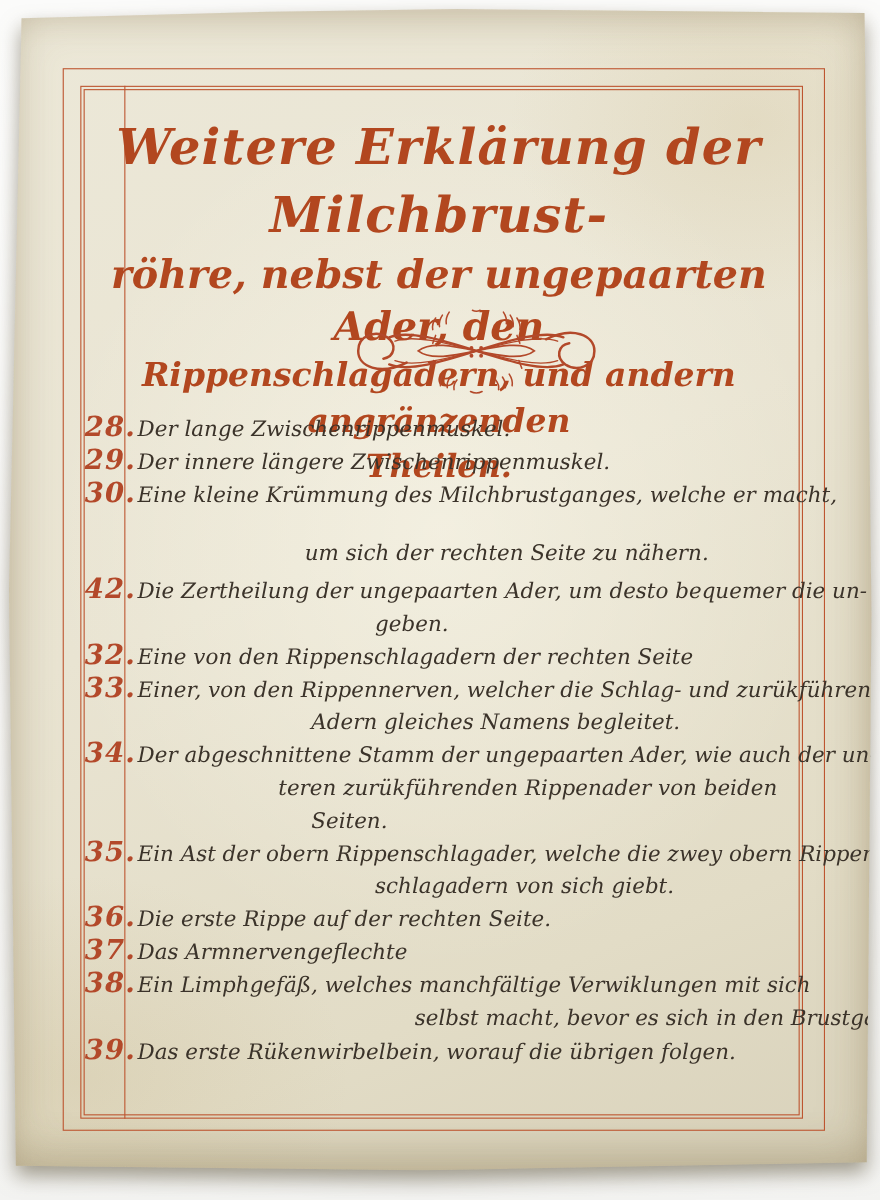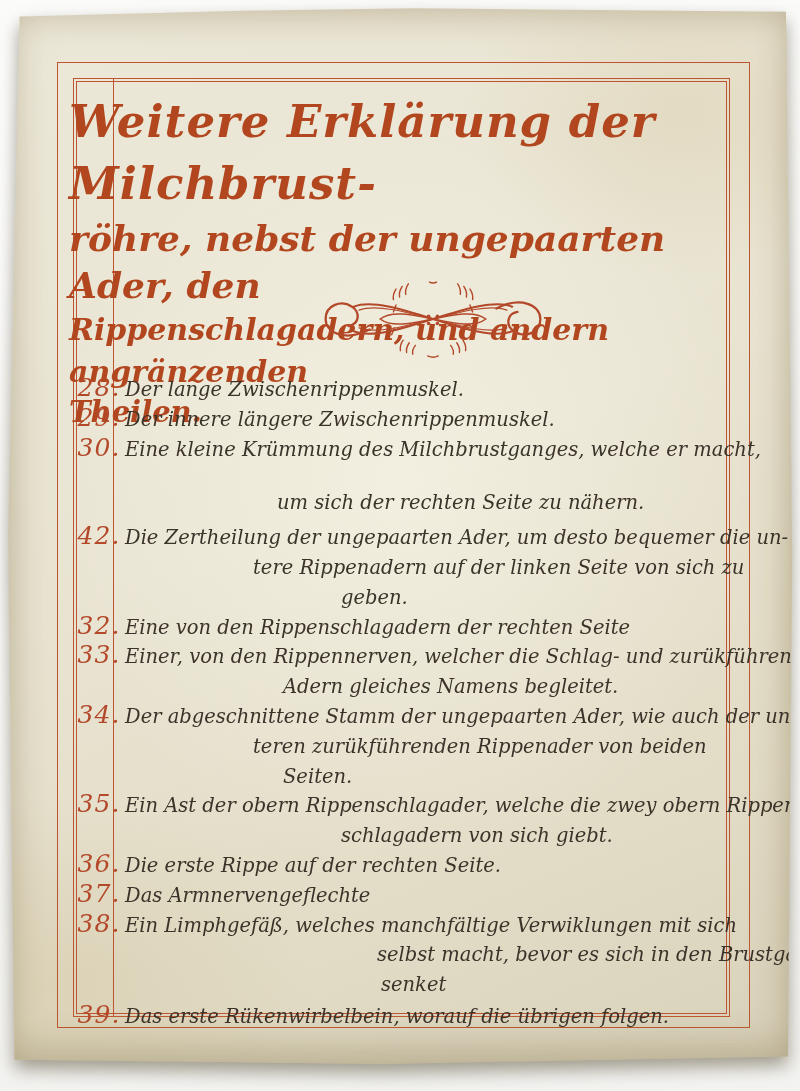--- a/index.html
+++ b/index.html
@@ -25,37 +25,37 @@
     content:'';position:absolute;inset:0;pointer-events:none;
     box-shadow:inset 0 0 48px rgba(135,115,75,0.28), inset 0 -20px 34px rgba(125,105,65,0.22), inset 0 14px 22px rgba(150,130,90,0.14);
   }
   
   .frame-outer{position:absolute;left:50px;top:55px;width:691px;height:964px;border:1px solid #bd5530;}
   .frame-inner{position:absolute;left:66px;top:71px;width:655px;height:937px;border:1px solid #bd5530;}
   .frame-inner::after{content:'';position:absolute;inset:2px;border:1px solid #bd5530;}
   .num-divider{position:absolute;left:106px;top:71px;width:1px;height:939px;background:#bd5530;}
 
   
-  .title-block{position:absolute;left:62px;top:84px;width:660px;color:#b2471f;font-style:italic;font-weight:bold;}
+  .title-block{position:absolute;left:62px;top:96px;width:660px;text-align:center;color:#b2471f;font-style:italic;font-weight:bold;}
   .title-block .t0{font-size:45px;line-height:62px;letter-spacing:1px;}
   .title-block .t1{font-size:36px;line-height:47px;}
   .title-block .t2{font-size:30px;line-height:42px;}
   .title-block .t3{font-size:29px;line-height:38px;}
 
   
   .flourish{position:absolute;left:296px;top:268px;width:260px;height:88px;}
 
   
   .entries{position:absolute;left:118px;top:344px;width:602px;color:#3b332a;font-style:italic;font-size:19.5px;line-height:29.8px;}
   .entry{position:relative;}
   .entry:nth-child(4){margin-top:5px;}
   .entry:nth-child(12){margin-top:2px;}
   .entry .num{
     position:absolute;left:-48px;top:-2px;width:44px;text-align:center;
-    color:#b3492a;font-size:25px;font-weight:normal;font-style:italic;letter-spacing:1px;
+    color:#b3492a;font-size:25px;font-weight:bold;font-style:italic;letter-spacing:1px;
   }
   .entry .line{white-space:nowrap;}
 </style>
 </head>
 <body>
 
 <div class="paper-shadow">
   <div class="paper">
 
     <div class="frame-outer"></div>
@@ -126,21 +126,20 @@
           <div class="line" style="padding-left: 0px;">Der innere längere Zwischenrippenmuskel.</div>
         </div>
         <div class="entry">
           <span class="num">30.</span>
           <div class="line" style="padding-left: 0px;">Eine kleine Krümmung des Milchbrustganges, welche er macht,</div>
           <div class="line" style="padding-left: 152px; margin-top: 24px;">um sich der rechten Seite zu nähern.</div>
         </div>
         <div class="entry">
           <span class="num">42.</span>
           <div class="line" style="padding-left: 0px;">Die Zertheilung der ungepaarten Ader, um desto bequemer die un-</div>
-          <div class="line" style="padding-left: 128px;">tere Rippenadern auf der linken Seite von sich zu</div>
           <div class="line" style="padding-left: 216px;">geben.</div>
         </div>
         <div class="entry">
           <span class="num">32.</span>
           <div class="line" style="padding-left: 0px;">Eine von den Rippenschlagadern der rechten Seite</div>
         </div>
         <div class="entry">
           <span class="num">33.</span>
           <div class="line" style="padding-left: 0px;">Einer, von den Rippennerven, welcher die Schlag- und zurükführende</div>
           <div class="line" style="padding-left: 158px;">Adern gleiches Namens begleitet.</div>
@@ -161,21 +160,20 @@
           <div class="line" style="padding-left: 0px;">Die erste Rippe auf der rechten Seite.</div>
         </div>
         <div class="entry">
           <span class="num">37.</span>
           <div class="line" style="padding-left: 0px;">Das Armnervengeflechte</div>
         </div>
         <div class="entry">
           <span class="num">38.</span>
           <div class="line" style="padding-left: 0px;">Ein Limphgefäß, welches manchfältige Verwiklungen mit sich</div>
           <div class="line" style="padding-left: 252px;">selbst macht, bevor es sich in den Brustgang</div>
-          <div class="line" style="padding-left: 256px;">senket</div>
         </div>
         <div class="entry">
           <span class="num">39.</span>
           <div class="line" style="padding-left: 0px;">Das erste Rükenwirbelbein, worauf die übrigen folgen.</div>
         </div>
       </div>
 
   </div>
 </div>
 

